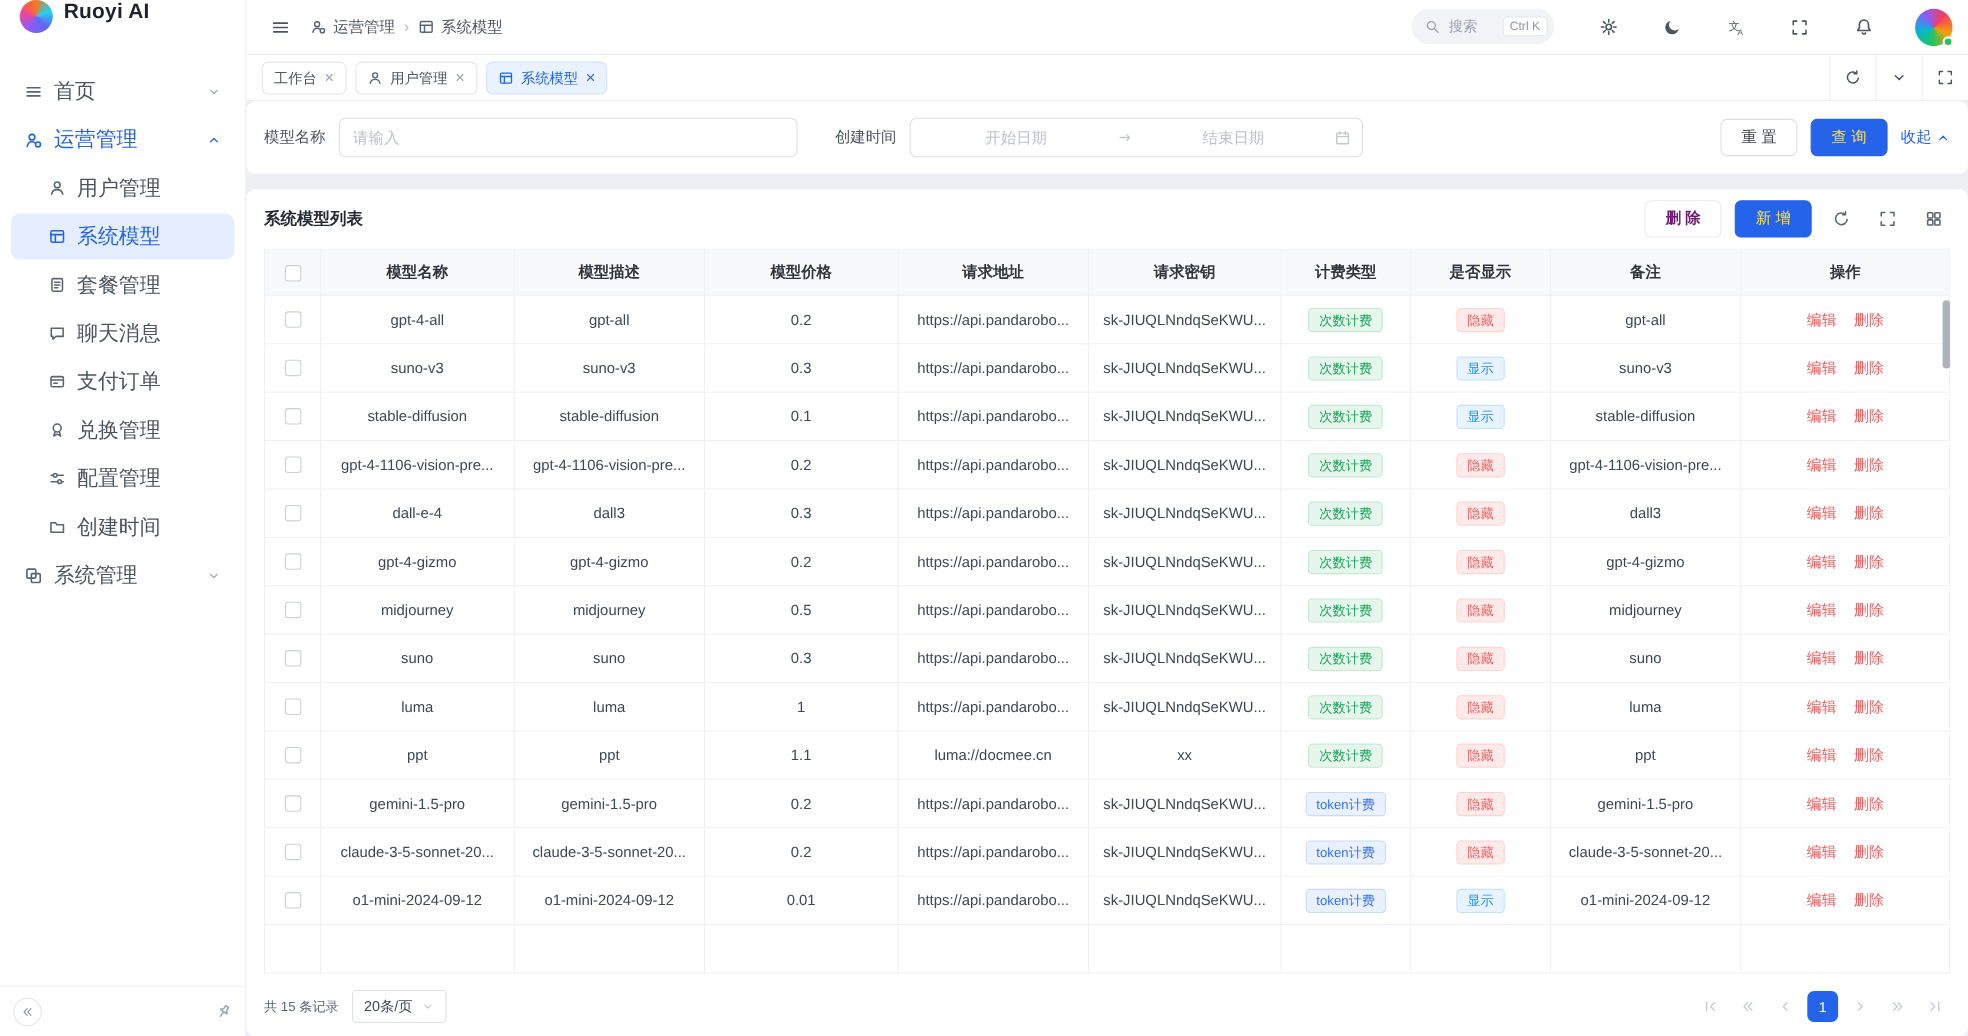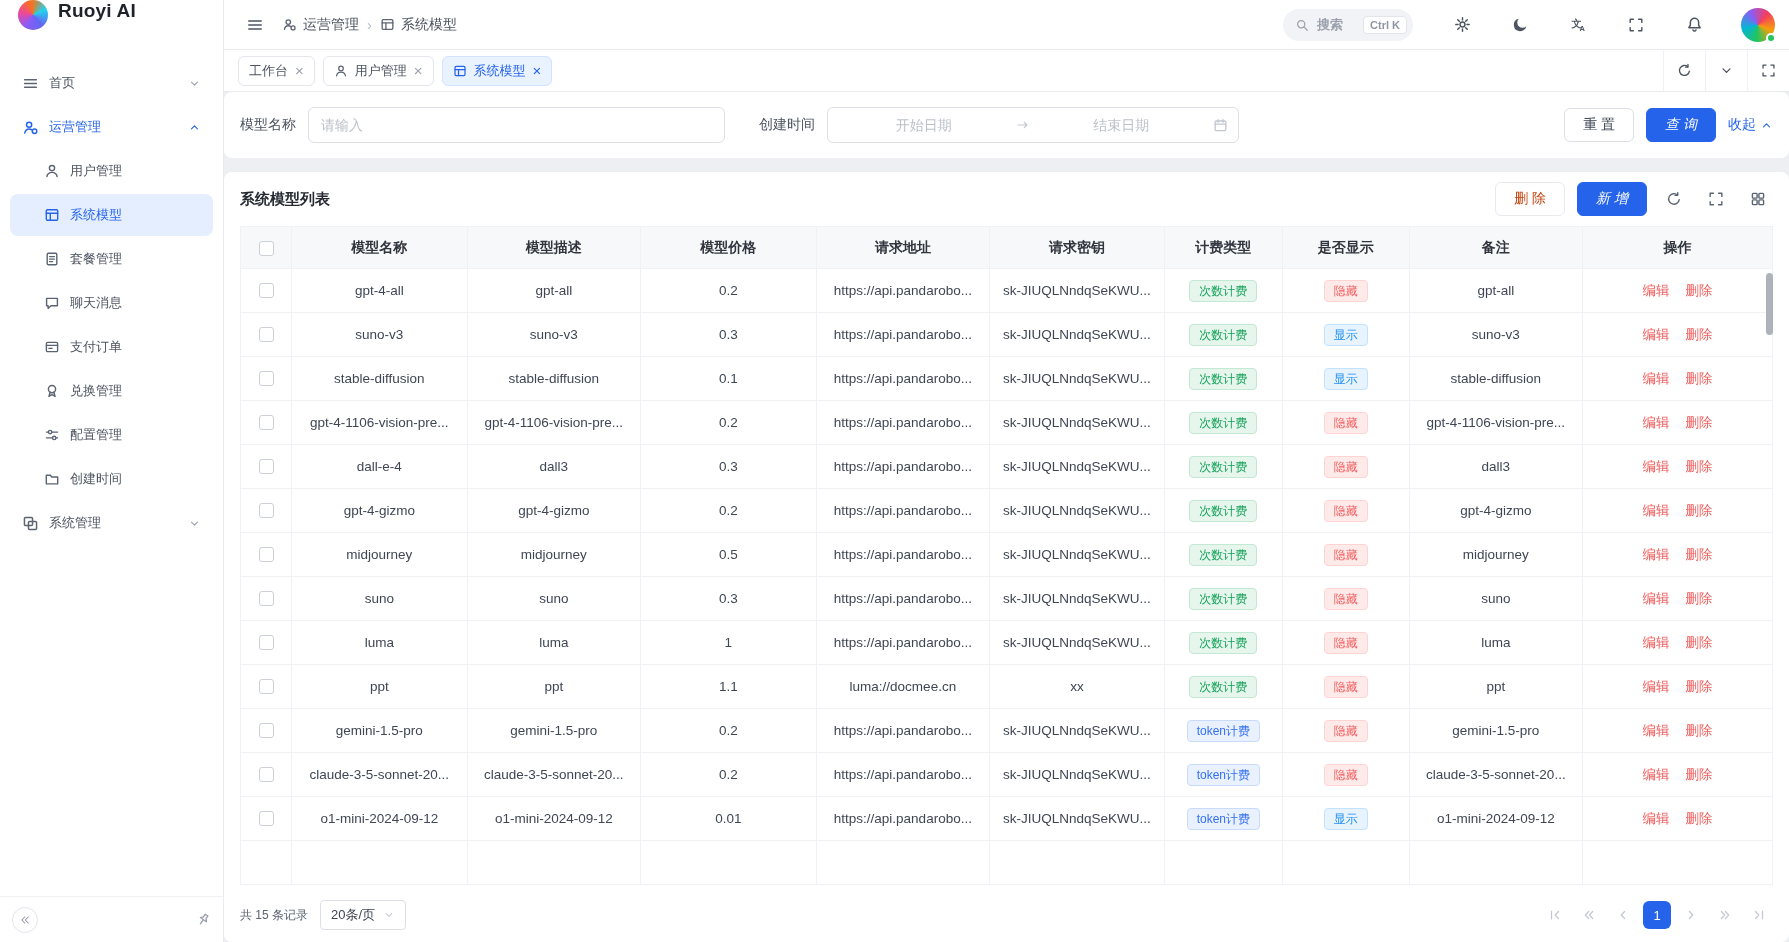--- a/index.html
+++ b/index.html
@@ -13,41 +13,41 @@
   .app{ width:1789px; height:942px; display:flex; }
 
   
   .sidebar{ width:224px; min-width:224px; background:#fff; border-right:1px solid #e9ebef; display:flex; flex-direction:column; }
   .logo-row{ height:56px; display:flex; gap:10px; padding:0 18px; cursor:pointer; }
   .logo-mark{ width:30px; height:30px; border-radius:50%;
     background:conic-gradient(from 210deg,#8b5cf6,#ec4899,#f97316,#22d3ee,#6366f1,#8b5cf6); }
   .logo-text{ font-size:19px; font-weight:700; color:#1e232b; letter-spacing:.2px; }
   .side-nav{ flex:1; padding:6px 10px; overflow:hidden; }
   .nav-item{ height:42px; display:flex; align-items:center; gap:10px; padding:0 12px;
-    border-radius:8px; margin-bottom:2px; color:#4c5460; font-size:13px; cursor:pointer; }
+    border-radius:8px; margin-bottom:2px; color:#4c5460; font-size:19px; cursor:pointer; }
   .nav-item .ico{ color:#5b6472; }
   .nav-item .trail{ margin-left:auto; color:#9aa1ac; }
   .nav-item.child{ padding-left:34px; }
   .nav-item.hl{ color:var(--primary); }
   .nav-item.hl .ico, .nav-item.hl .trail{ color:var(--primary); }
   .nav-item.active{ background:#e4eeff; color:var(--primary); font-weight:500; }
   .nav-item.active .ico{ color:var(--primary); }
   .side-foot{ height:46px; border-top:1px solid #eff1f4; display:flex; align-items:center; justify-content:space-between; padding:0 12px; }
   .collapse-btn{ width:26px; height:26px; border:1px solid #e3e5ea; border-radius:50%; display:grid; place-items:center; color:#8f96a1; background:#fff; cursor:pointer; }
   .pin{ color:#9aa1ac; transform:rotate(35deg); cursor:pointer; }
 
   
   .main{ flex:1; display:flex; flex-direction:column; min-width:0; }
   .topbar{ height:50px; background:#fff; border-bottom:1px solid #e9ebef; display:flex; align-items:center; gap:6px; padding:0 14px; }
   .icon-btn{ width:34px; height:34px; display:grid; place-items:center; color:#4c5460; border-radius:6px; cursor:pointer; }
   .breadcrumb{ display:flex; align-items:center; gap:8px; margin-left:4px; }
   .bc-item{ display:flex; align-items:center; gap:6px; color:#4c5460; font-size:14px; cursor:pointer; }
   .bc-item .ico{ color:#5b6472; }
   .bc-sep{ color:#b6bbc3; font-size:15px; }
-  .topbar-right{ margin-left:auto; display:flex; align-items:center; gap:24px;font-weight:bold; }
+  .topbar-right{ margin-left:auto; display:flex; gap:24px; }
   .search-pill{ height:32px; width:130px; background:#f2f3f6; border-radius:16px; display:flex; align-items:center; gap:8px; padding:0 6px 0 12px; color:#9aa1ac; margin-right:8px; cursor:pointer; }
   .search-text{ font-size:13px; flex:1; }
   .kbd{ font-size:11px; color:#8f96a1; background:#fff; border:1px solid #e3e5ea; border-radius:4px; padding:2px 6px; }
   .avatar{ width:34px; height:34px; border-radius:50%; position:relative; margin-left:6px; cursor:pointer;
     background:conic-gradient(from 40deg,#f43f5e,#f59e0b,#22c55e,#06b6d4,#8b5cf6,#f43f5e); }
   .avatar .dot{ position:absolute; right:-1px; bottom:-1px; width:10px; height:10px; background:#22c55e; border:2px solid #fff; border-radius:50%; }
 
   
   .tabbar{ height:42px; background:#fff; border-bottom:1px solid #e9ebef; display:flex; align-items:center; padding-left:14px;justify-content:center; }
   .tabs{ display:flex; gap:8px; align-items:center; }
@@ -64,22 +64,22 @@
   .filter-card{ background:#fff; border-radius:8px; flex:0 0 66px; display:flex; align-items:center; padding:0 16px; gap:34px; }
   .f-group{ display:flex; align-items:center; gap:12px; }
   .f-label{ font-size:14px; color:#4c5460; }
   .f-input{ width:417px; height:36px; border:1px solid #dcdfe5; border-radius:6px; padding:0 12px; font-size:14px; color:#3a414e; outline:none; background:#fff; font-family:inherit; }
   .f-input::placeholder,.d-input::placeholder{ color:#bcc1c9; }
   .date-range{ width:412px; height:36px; border:1px solid #dcdfe5; border-radius:6px; display:flex; align-items:center; padding:0 10px; gap:6px; background:#fff; }
   .d-input{ border:none; outline:none; flex:1; min-width:0; font-size:14px; text-align:center; color:#3a414e; font-family:inherit; background:transparent; }
   .dim{ color:#c2c7cf; }
   .f-actions{ margin-left:auto; display:flex; align-items:center; gap:12px; }
   .btn{ height:34px; padding:0 18px; border-radius:6px; border:1px solid #dcdfe5; background:#fff; color:#3f4654; font-size:14px; font-family:inherit; cursor:pointer; }
-  .btn.primary{ background:var(--primary); border-color:var(--primary); color:#ffffff;font-style:italic; }
-  .btn.disabled{ color:#c2410c; border-color:#e8eaef; cursor:not-allowed; }
+  .btn.primary{ background:var(--primary); border-color:var(--primary); color:#fde047; }
+  .btn.disabled{ color:#701a75; border-color:#e8eaef; cursor:not-allowed;font-weight:bold; }
   .collapse-link{ display:flex; align-items:center; gap:4px; color:var(--primary); font-size:14px; font-weight:500; cursor:pointer; }
 
   .table-card{ background:#fff; border-radius:8px; flex:1 1 auto; min-height:0; display:flex; flex-direction:column; }
   .card-head{ height:54px; display:flex; align-items:center; padding:0 16px; }
   .card-title{ font-size:15px; font-weight:600; color:#262b33; }
   .head-actions{ margin-left:auto; display:flex; align-items:center; gap:12px; }
   .tool-btn{ width:30px; height:30px; display:grid; place-items:center; color:#5b6472; cursor:pointer; }
 
   .table-wrap{ flex:1; min-height:0; overflow:hidden; position:relative; margin:0 16px; }
   table.grid{ width:100%; border-collapse:collapse; table-layout:fixed; }

